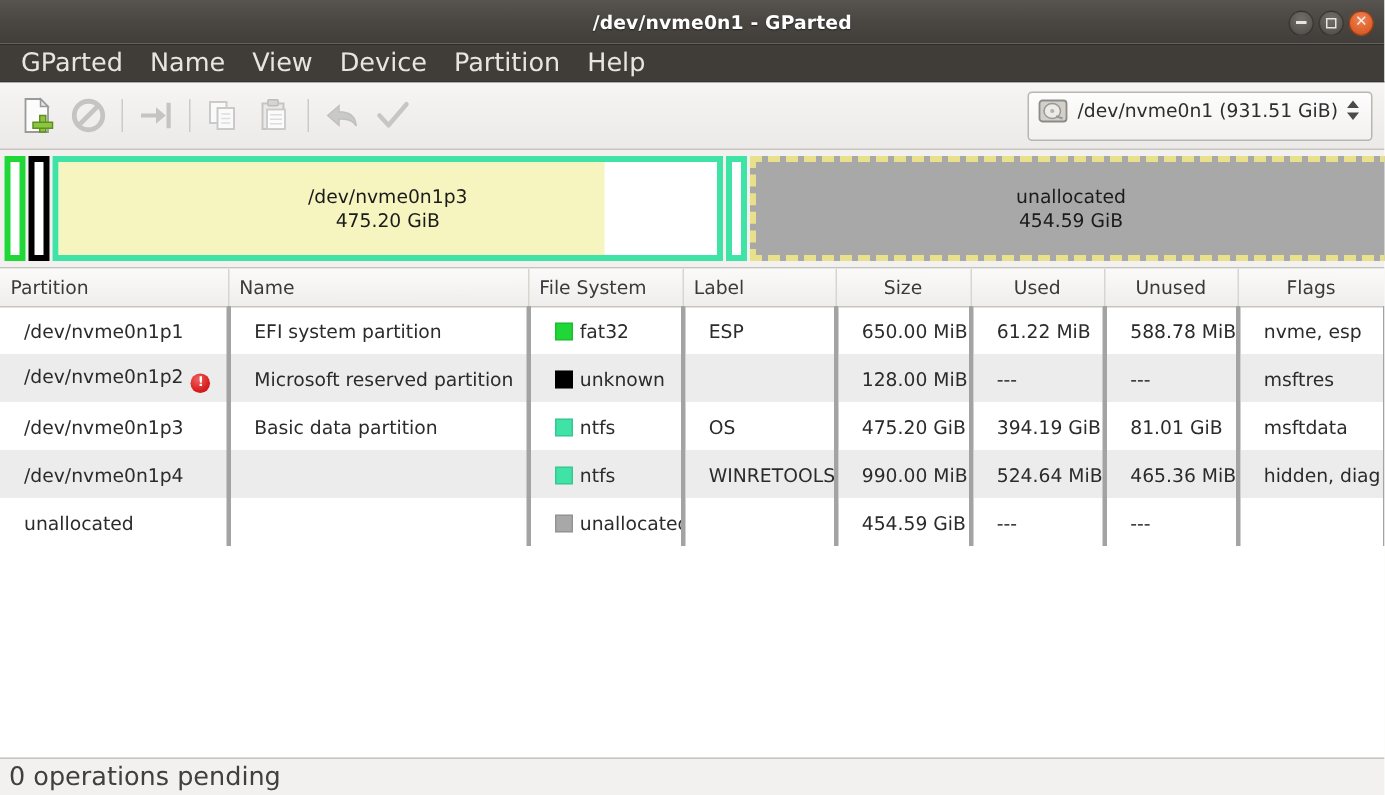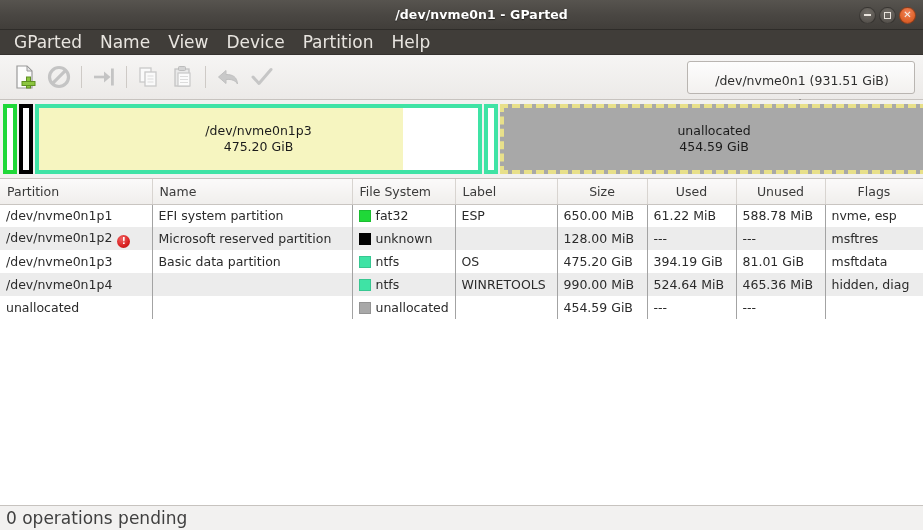--- a/index.html
+++ b/index.html
@@ -110,22 +110,21 @@
     right: 8px;
     top: 6px;
     height: 33px;
     min-width: 228px;
     background: linear-gradient(to bottom, #fdfdfd 0%, #f3f1ef 100%);
     border: 1px solid #b9b5b1;
     border-radius: 3px;
     display: flex;
     align-items: center;
     padding: 0 4px 8px 6px;
-    gap: 11px;
-    flex-direction: column;
+    gap: 6px;
   }
   .dev-label {
     font-size: 12.5px;
     color: #2e2e2e;
     white-space: nowrap;
     flex: 1;
   }
   .spinner-arrows {
     display: flex;
     flex-direction: column;
@@ -200,23 +199,23 @@
     border-right: 1px solid #d8d4d0;
     color: #3a3a3a;
     font-weight: normal;
     height: 25px;
     padding: 0 7px;
     text-align: left;
     white-space: nowrap;
   }
   table.ptable th.num { text-align: center; }
   table.ptable td {
-    height: 23px;
-    padding: 0 6px;
-    border-right: 1px solid #a3a3a3;
+    height: 32px;
+    padding: 0 16px;
+    border-right: 3px solid #a3a3a3;
     color: #2b2b2b;
     white-space: nowrap;
     overflow: hidden;
   }
   tr.row-odd td { background: #ffffff; }
   tr.row-even td { background: #ececec; }
   td.right { }
   td.indent { padding-left: 14px; }
   .fs-swatch {
     display: inline-block;

